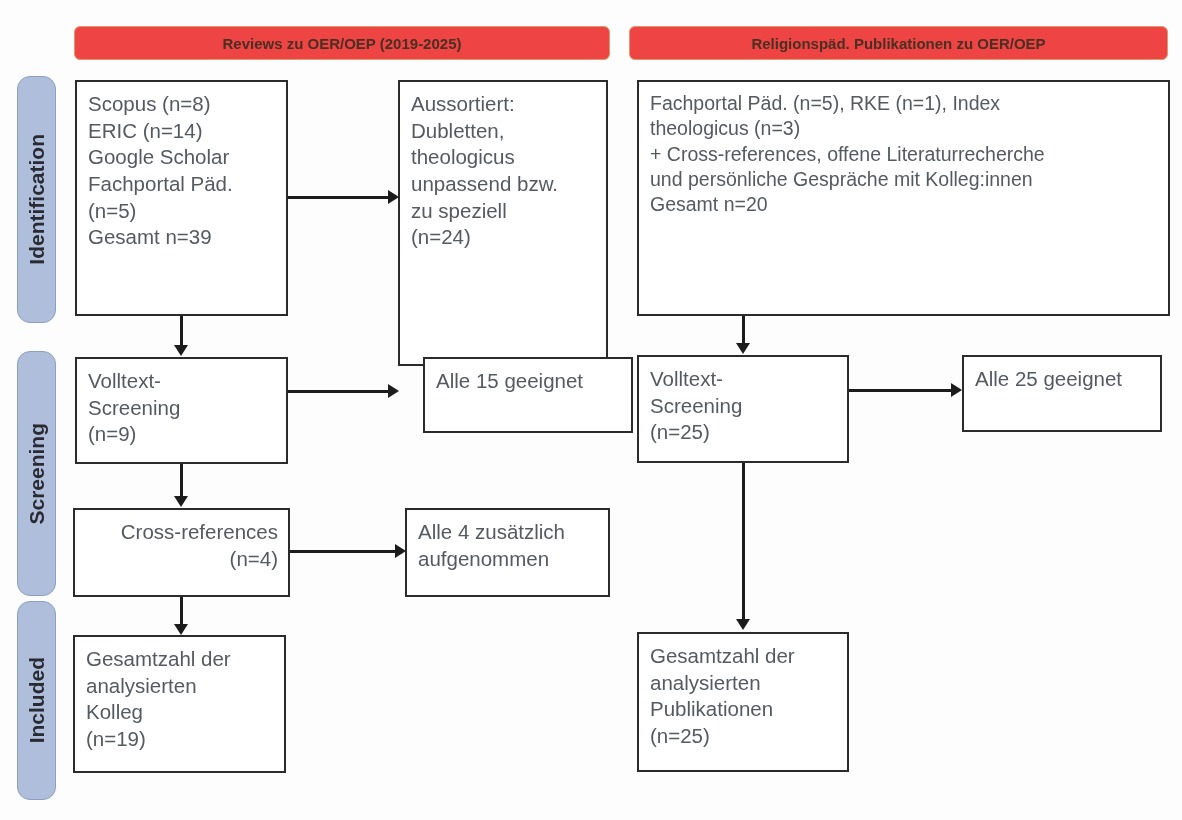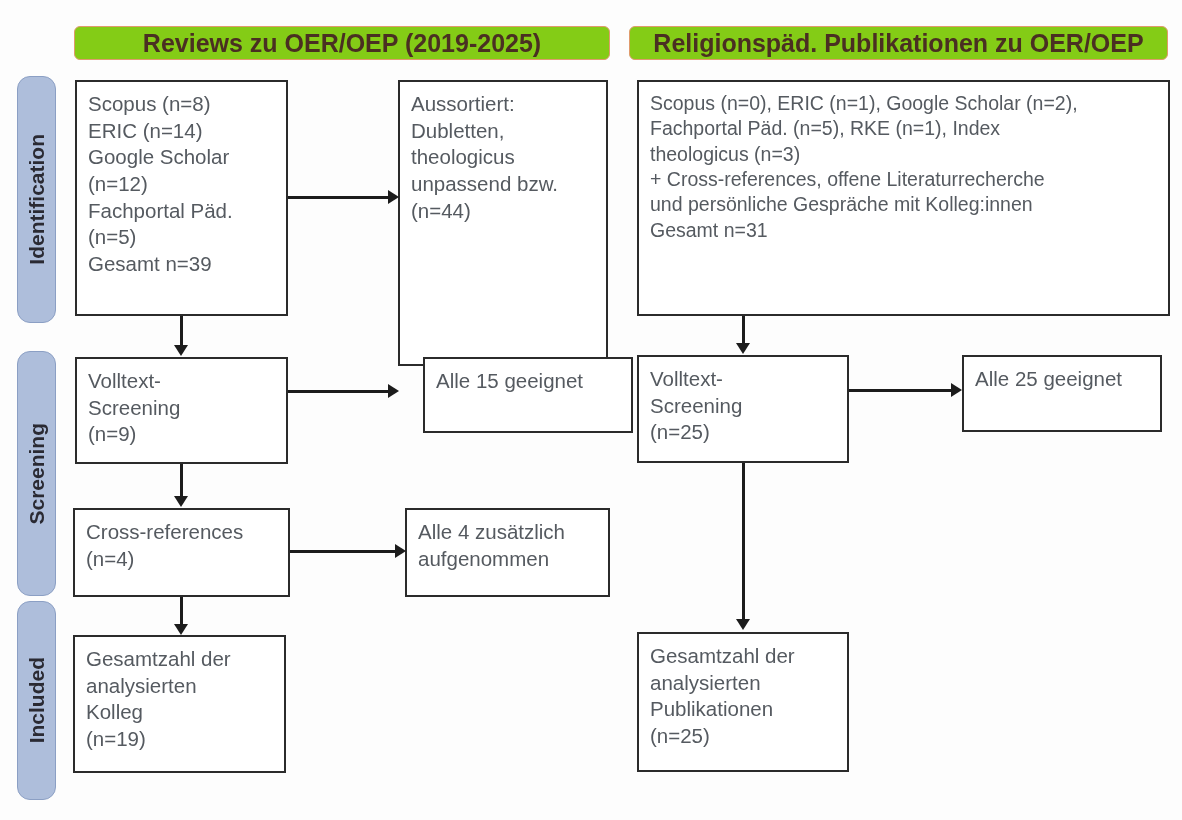--- a/index.html
+++ b/index.html
@@ -34,27 +34,27 @@
     font-size: 21px;
     font-weight: bold;
     color: #2a2a33;
     letter-spacing: 0px;
     white-space: nowrap;
   }
 
   
   .col-header {
     position: absolute;
-    background: #84cc16;
+    background: #ef4444;
     border: 1px solid #e09a6c;
     border-radius: 6px;
     display: flex;
     align-items: center;
     justify-content: center;
-    font-size: 25px;
+    font-size: 15px;
     font-weight: bold;
     color: #4a2f22;
     white-space: nowrap;
   }
 
   
   .box {
     position: absolute;
     background: #ffffff;
     border: 2.5px solid #2b2b2b;
@@ -112,32 +112,32 @@
   </div>
 
   <div class="col-header" style="left:74px; top:26px; width:534px; height:32px;">Reviews zu OER/OEP (2019-2025)</div>
 
   <div class="col-header" style="left:629px; top:26px; width:537px; height:32px;">Religionspäd. Publikationen zu OER/OEP</div>
 
   <div class="box" style="left:75px; top:80px; width:213px; height:236px;">
     <span class="ln">Scopus (n=8)</span>
     <span class="ln">ERIC (n=14)</span>
     <span class="ln">Google Scholar</span>
-    <span class="ln">(n=12)</span>
     <span class="ln">Fachportal Päd.</span>
     <span class="ln">(n=5)</span>
     <span class="ln">Gesamt n=39</span>
   </div>
 
   <div class="box" style="left:398px; top:80px; width:210px; height:286px;">
     <span class="ln">Aussortiert:</span>
     <span class="ln">Dubletten,</span>
     <span class="ln">theologicus</span>
     <span class="ln">unpassend bzw.</span>
-    <span class="ln">(n=44)</span>
+    <span class="ln">zu speziell</span>
+    <span class="ln">(n=24)</span>
   </div>
 
   <div class="hline" style="left:288px; top:196px; width:101px;"></div>
   <div class="arrow-right" style="left:388px; top:190px;"></div>
 
   <div class="vline" style="left:180px; top:316px; width:3px; height:30px;"></div>
   <div class="arrow-down" style="left:174px; top:345px;"></div>
 
   <div class="box" style="left:75px; top:357px; width:213px; height:107px;">
     <span class="ln">Volltext-</span>
@@ -148,21 +148,21 @@
   <div class="box" style="left:398px; top:357px; width:210px; height:76px;margin-left:25px;">
     <span class="ln">Alle 15 geeignet</span>
   </div>
 
   <div class="hline" style="left:288px; top:390px; width:101px;"></div>
   <div class="arrow-right" style="left:388px; top:384px;"></div>
 
   <div class="vline" style="left:180px; top:464px; width:3px; height:33px;"></div>
   <div class="arrow-down" style="left:174px; top:496px;"></div>
 
-  <div class="box" style="left:73px; top:508px; width:217px; height:89px;">
+  <div class="box" style="left:73px; top:508px; width:217px; height:89px;text-align:right;">
     <span class="ln">Cross-references</span>
     <span class="ln">(n=4)</span>
   </div>
 
   <div class="box" style="left:405px; top:508px; width:205px; height:89px;">
     <span class="ln">Alle 4 zusätzlich</span>
     <span class="ln">aufgenommen</span>
   </div>
 
   <div class="hline" style="left:290px; top:550px; width:106px;"></div>
@@ -172,26 +172,25 @@
   <div class="arrow-down" style="left:174px; top:624px;"></div>
 
   <div class="box" style="left:73px; top:635px; width:213px; height:138px;">
     <span class="ln">Gesamtzahl der</span>
     <span class="ln">analysierten</span>
     <span class="ln">Kolleg</span>
     <span class="ln">(n=19)</span>
   </div>
 
   <div class="box small-text" style="left:637px; top:80px; width:533px; height:236px;">
-    <span class="ln">Scopus (n=0), ERIC (n=1), Google Scholar (n=2),</span>
     <span class="ln">Fachportal Päd. (n=5), RKE (n=1), Index</span>
     <span class="ln">theologicus (n=3)</span>
     <span class="ln">+ Cross-references, offene Literaturrecherche</span>
     <span class="ln">und persönliche Gespräche mit Kolleg:innen</span>
-    <span class="ln">Gesamt n=31</span>
+    <span class="ln">Gesamt n=20</span>
   </div>
 
   <div class="vline" style="left:742px; top:316px; width:3px; height:28px;"></div>
   <div class="arrow-down" style="left:736px; top:343px;"></div>
 
   <div class="box" style="left:637px; top:355px; width:212px; height:108px;">
     <span class="ln">Volltext-</span>
     <span class="ln">Screening</span>
     <span class="ln">(n=25)</span>
   </div>

